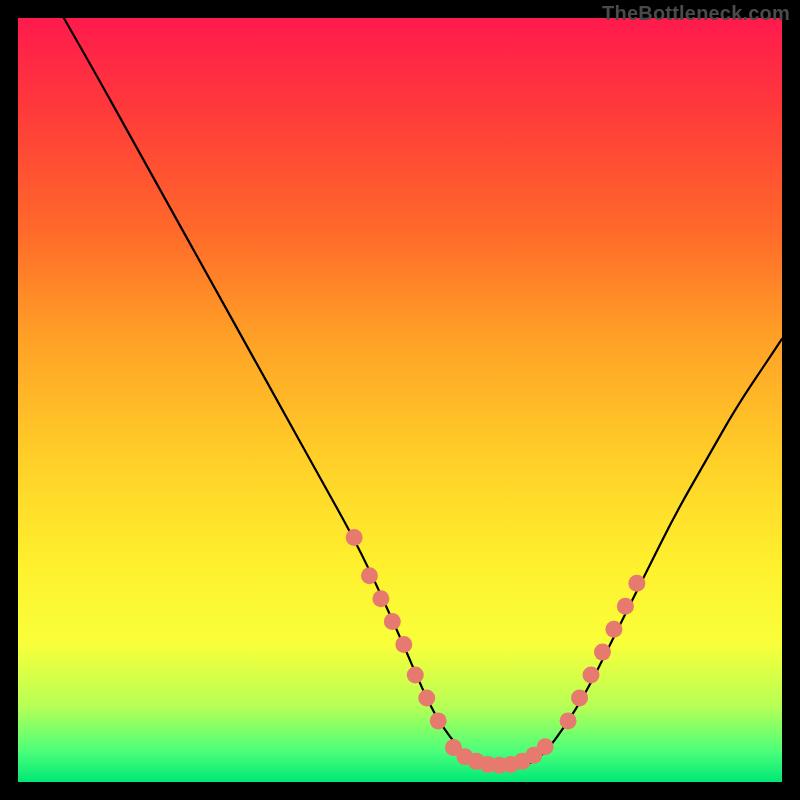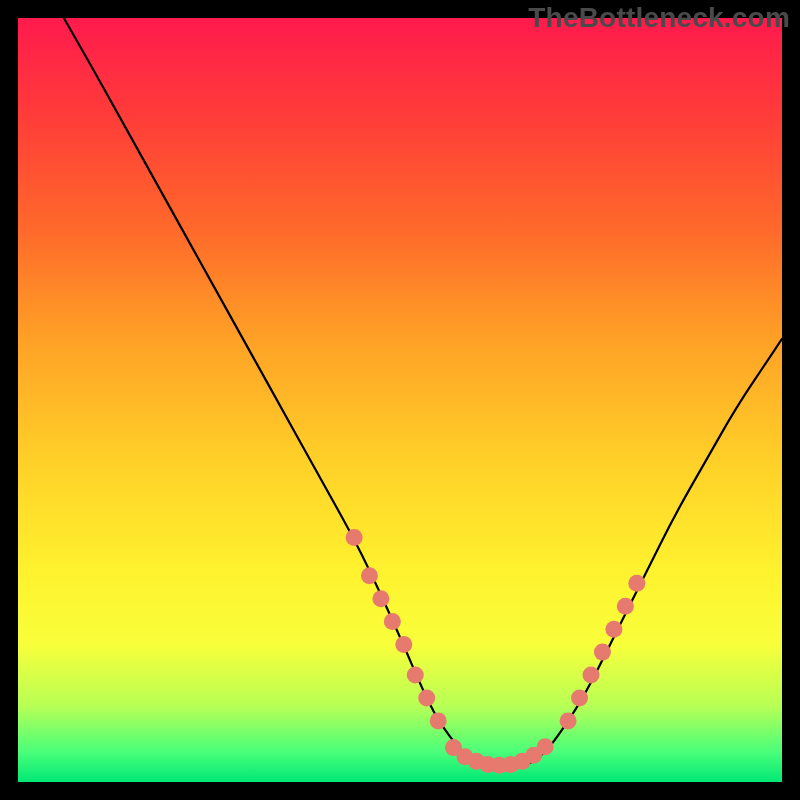--- a/index.html
+++ b/index.html
@@ -35,21 +35,21 @@
       #b8ff55 90%,
       #4bff7a 96%,
       #00e875 100%
     );
   }
   .watermark {
     position: absolute;
     top: 2px;
     right: 10px;
     font-family: Arial, Helvetica, sans-serif;
-    font-size: 28px;
+    font-size: 20px;
     font-weight: 600;
     color: #4a4a4a;
     letter-spacing: 0.2px;
     margin-left: 12px;
   }
   .curve {
     position: absolute;
     left: 0;
     top: 0;
     width: 764px;

